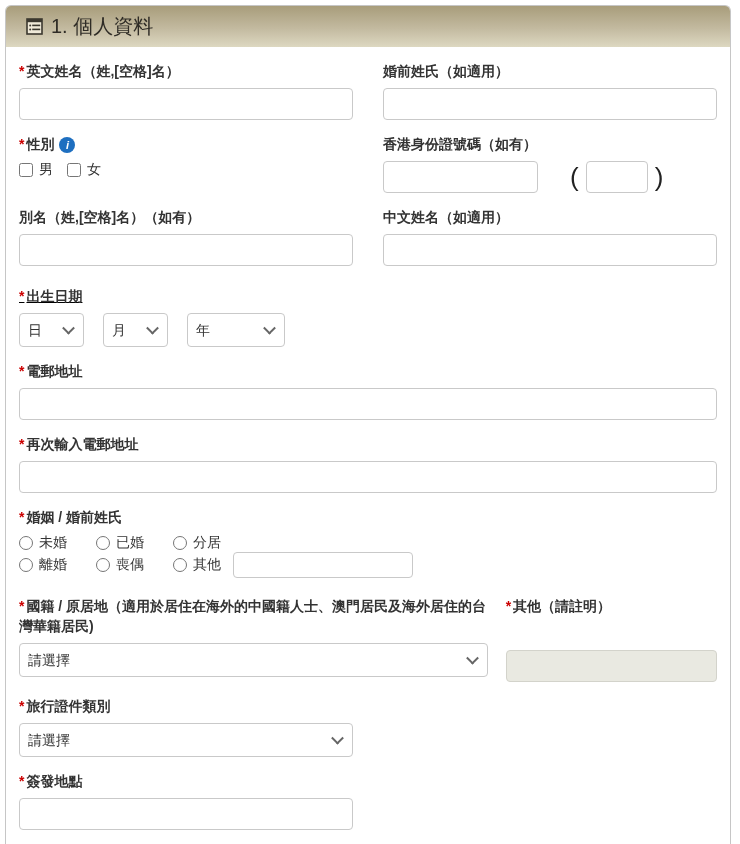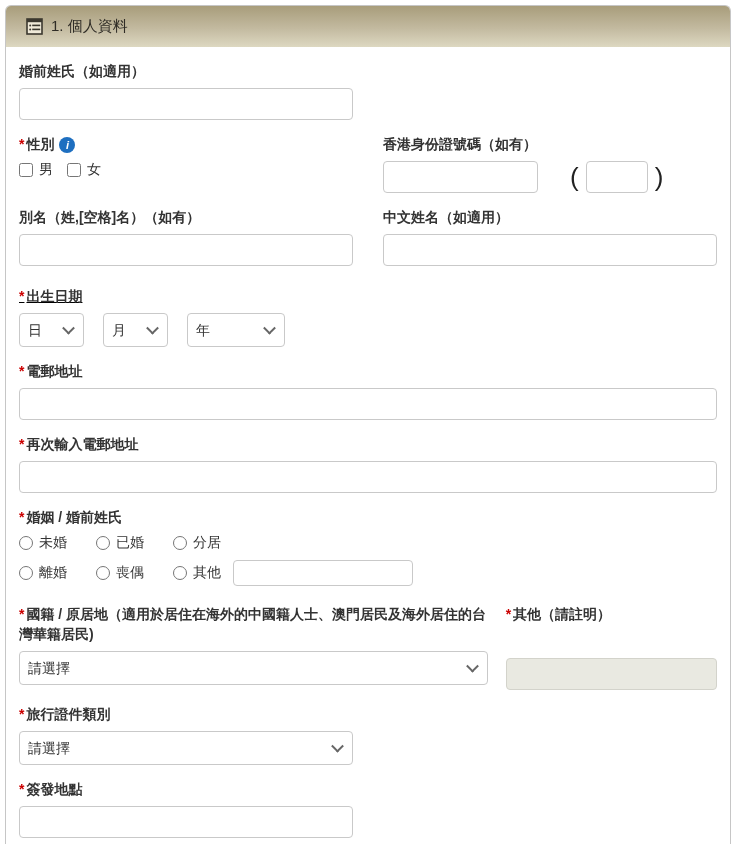--- a/index.html
+++ b/index.html
@@ -3,21 +3,21 @@
 <meta charset="utf-8">
 <style>
   * { box-sizing: border-box; margin: 0; padding: 0; }
   html,body { width:740px; height:844px; overflow:hidden; background:#fff;
     font-family:"Liberation Sans","DejaVu Sans",sans-serif; }
   .panel { position:absolute; left:5px; top:5px; width:726px; height:845px;
     border:1px solid #c6c6c6; border-bottom:none; border-radius:6px 6px 0 0; background:#fff; }
   .panel-header { height:41px; display:flex; align-items:center; gap:8px; padding:0 20px;
     border-radius:5px 5px 0 0;
     background:linear-gradient(to bottom,#a89d7b 0%, #c3baa0 55%, #ddd8c1 100%); }
-  .panel-title { font-size:15px; color:#2f2c26; font-weight:normal; }
+  .panel-title { font-size:20px; color:#2f2c26; font-weight:normal; }
   .panel-body { padding:14px 13px 0 13px; }
 
   .row { display:flex; gap:30px; margin-bottom:14px; }
   .col { width:334px; }
   .col-full { width:698px; }
 
   .field-label { display:block; font-weight:bold; font-size:14px; color:#333;
     line-height:20px; margin-bottom:7px; }
   .req { color:#cb0000; margin-right:2px; font-weight:bold; }
 
@@ -43,21 +43,21 @@
 
   .hkid-line { display:flex; align-items:center; gap:7px; }
   .hkid-main { width:155px; }
   .hkid-check { width:62px; }
   .paren { font-size:26px; color:#222; line-height:32px; }
 
   .dob-row { display:flex; gap:19px; }
   .sel-day,.sel-month { width:65px; }
   .sel-year { width:98px; }
 
-  .marital-grid { display:flex; flex-direction:column; gap:8px; margin-top:3px; }
+  .marital-grid { display:flex; flex-direction:column; margin-top:3px; }
   .marital-line { display:flex; align-items:center; }
   .m-item { width:77px; }
   .m-other-input { width:180px; height:26px; margin-left:12px; }
 
   .nat-col { width:470px; }
   .other-col { width:212px; margin-left:-12px; }
 
   .issue-row { margin-bottom:0; }
 
   .sec-icon { flex:0 0 auto; }
@@ -75,20 +75,24 @@
       <circle cx="4.2" cy="11.4" r="1" fill="#3b382f"></circle>
       <rect x="6.2" y="10.6" width="8" height="1.6" fill="#3b382f"></rect>
     </svg>
     <span class="panel-title">1. 個人資料</span>
   </div>
 
   <div class="panel-body">
 
     <div class="row">
       <div class="col">
+        <label class="field-label"><span class="req">*</span><span>英文姓名（姓,[空格]名）</span></label>
+        <input class="input" type="text" value="" style="">
+      </div>
+      <div class="col">
         <label class="field-label"><span>婚前姓氏（如適用）</span></label>
         <input class="input" type="text" value="" style="">
       </div>
     </div>
 
     <div class="row">
       <div class="col">
         <label class="field-label"><span class="req">*</span><span>性別</span><span class="info-icon">i</span></label>
         <div class="gender-row">
           <label class="opt">

